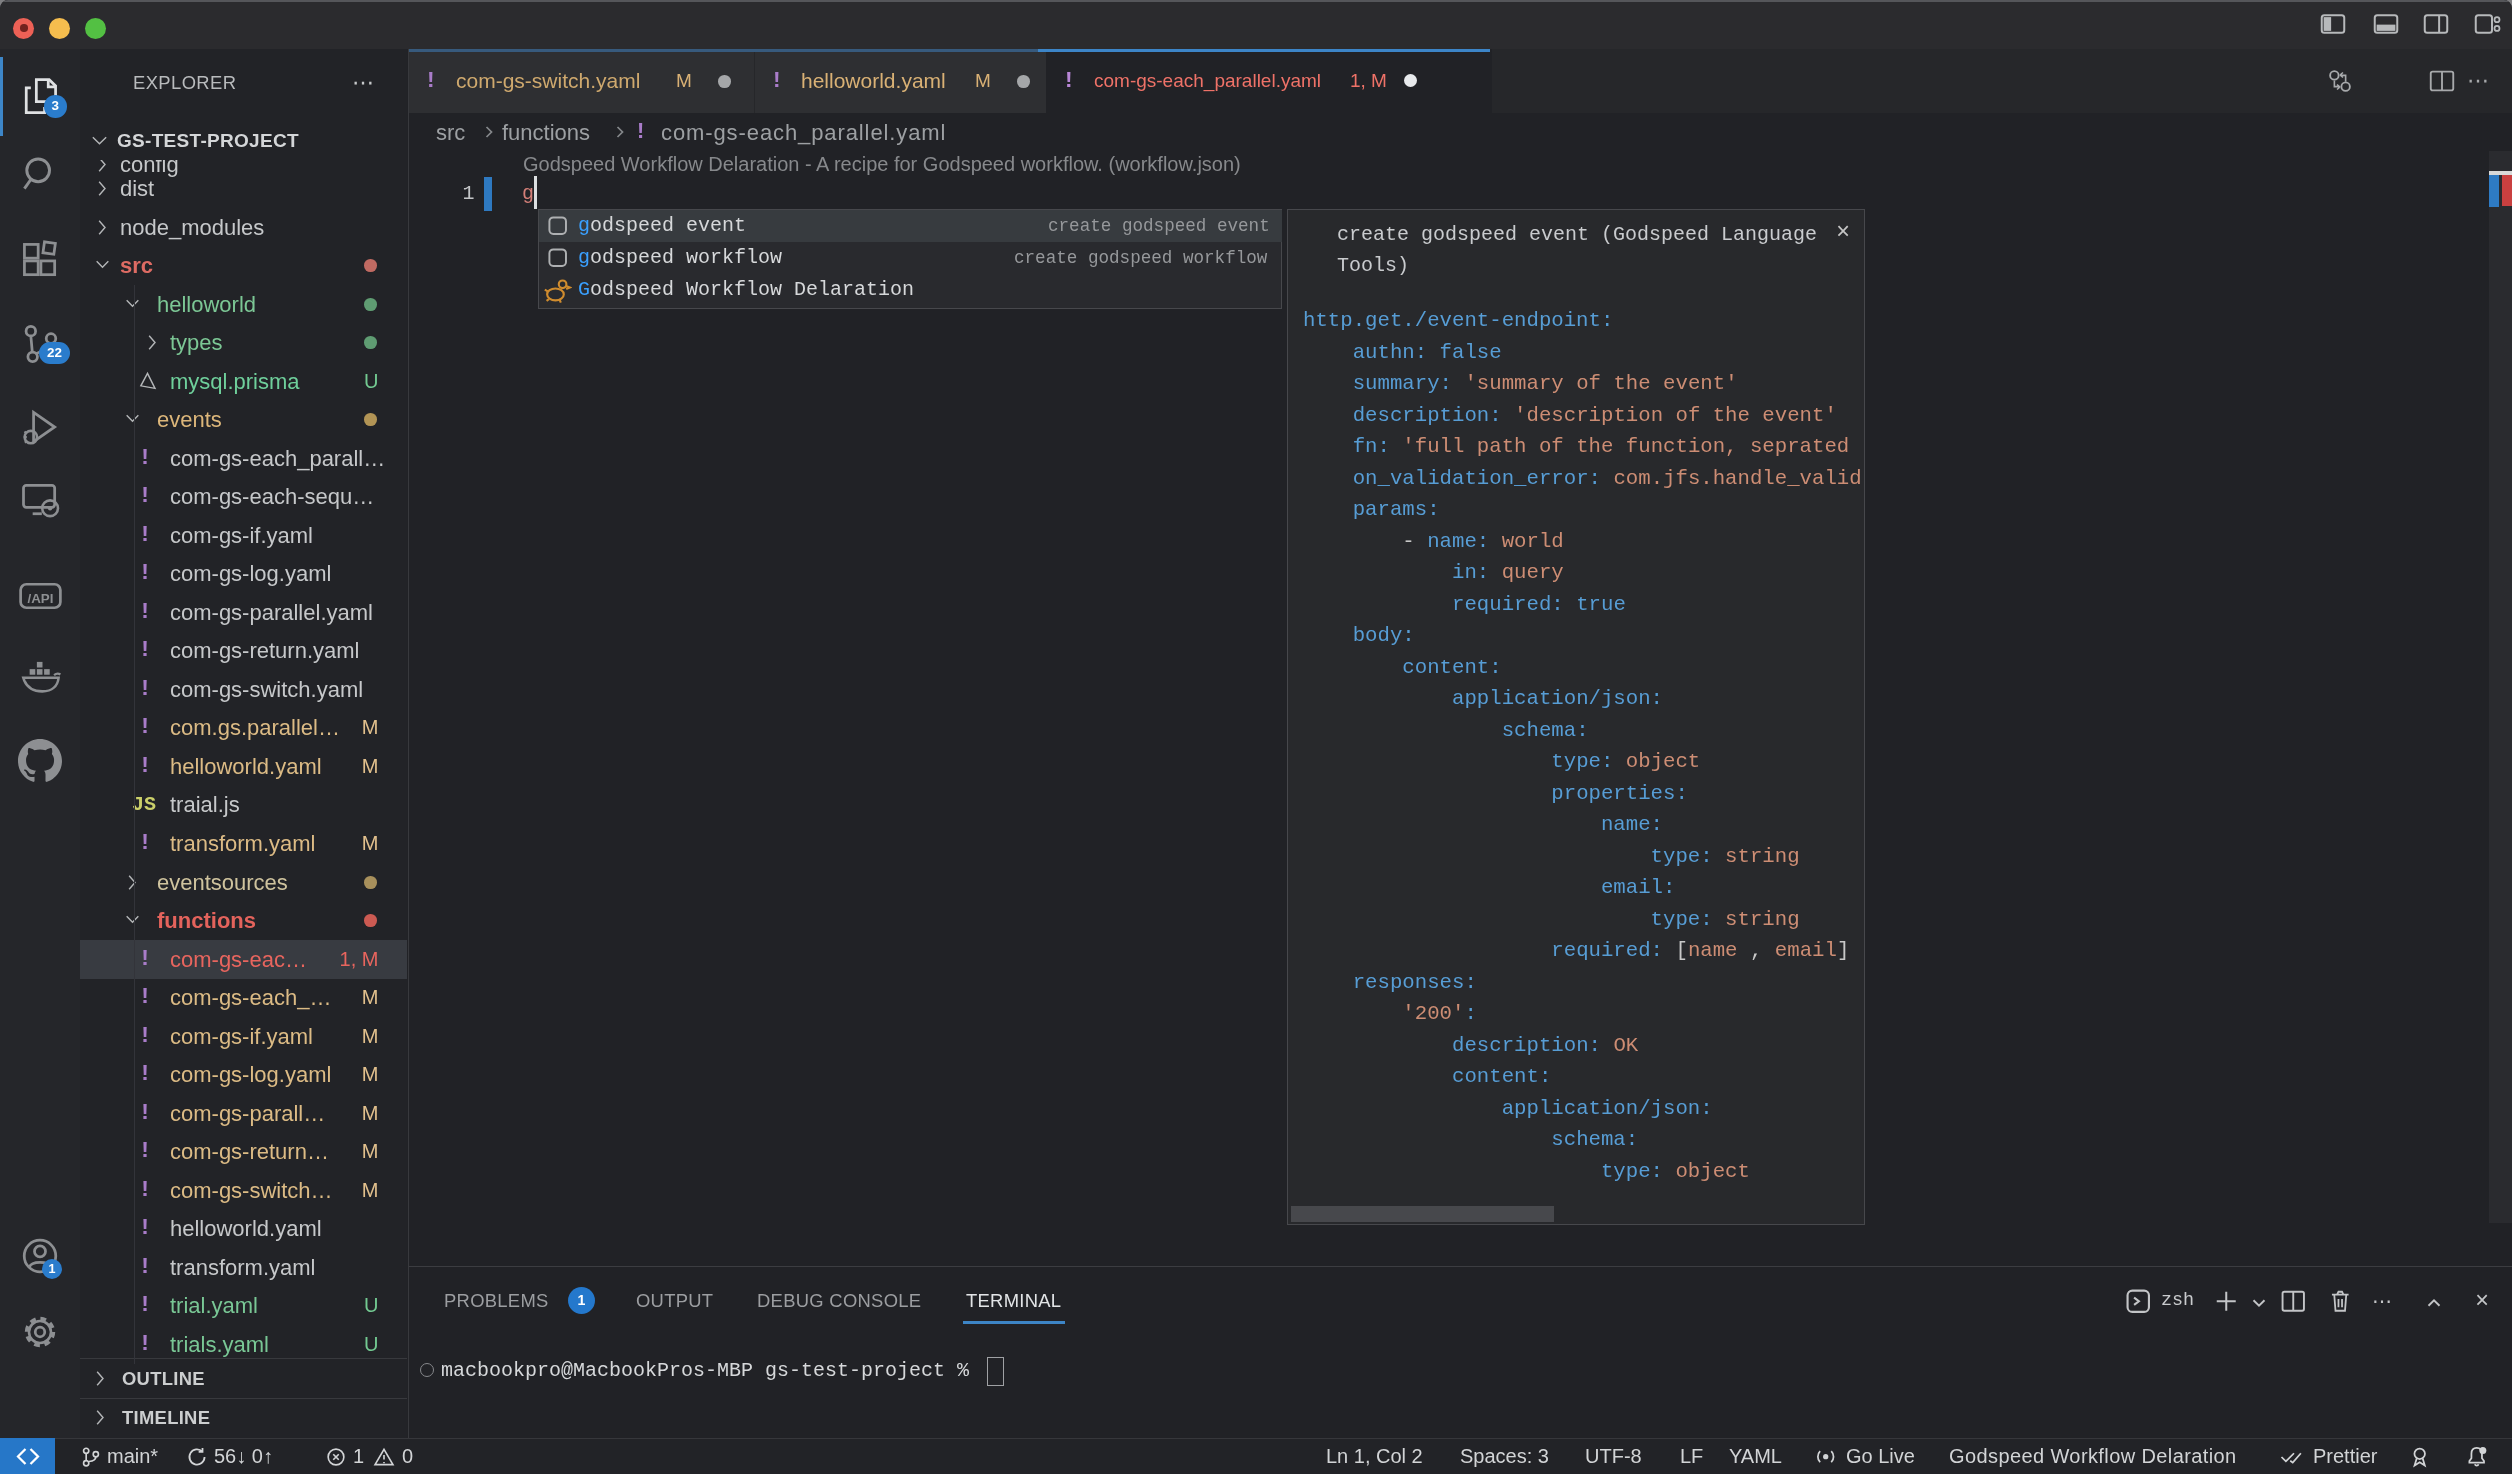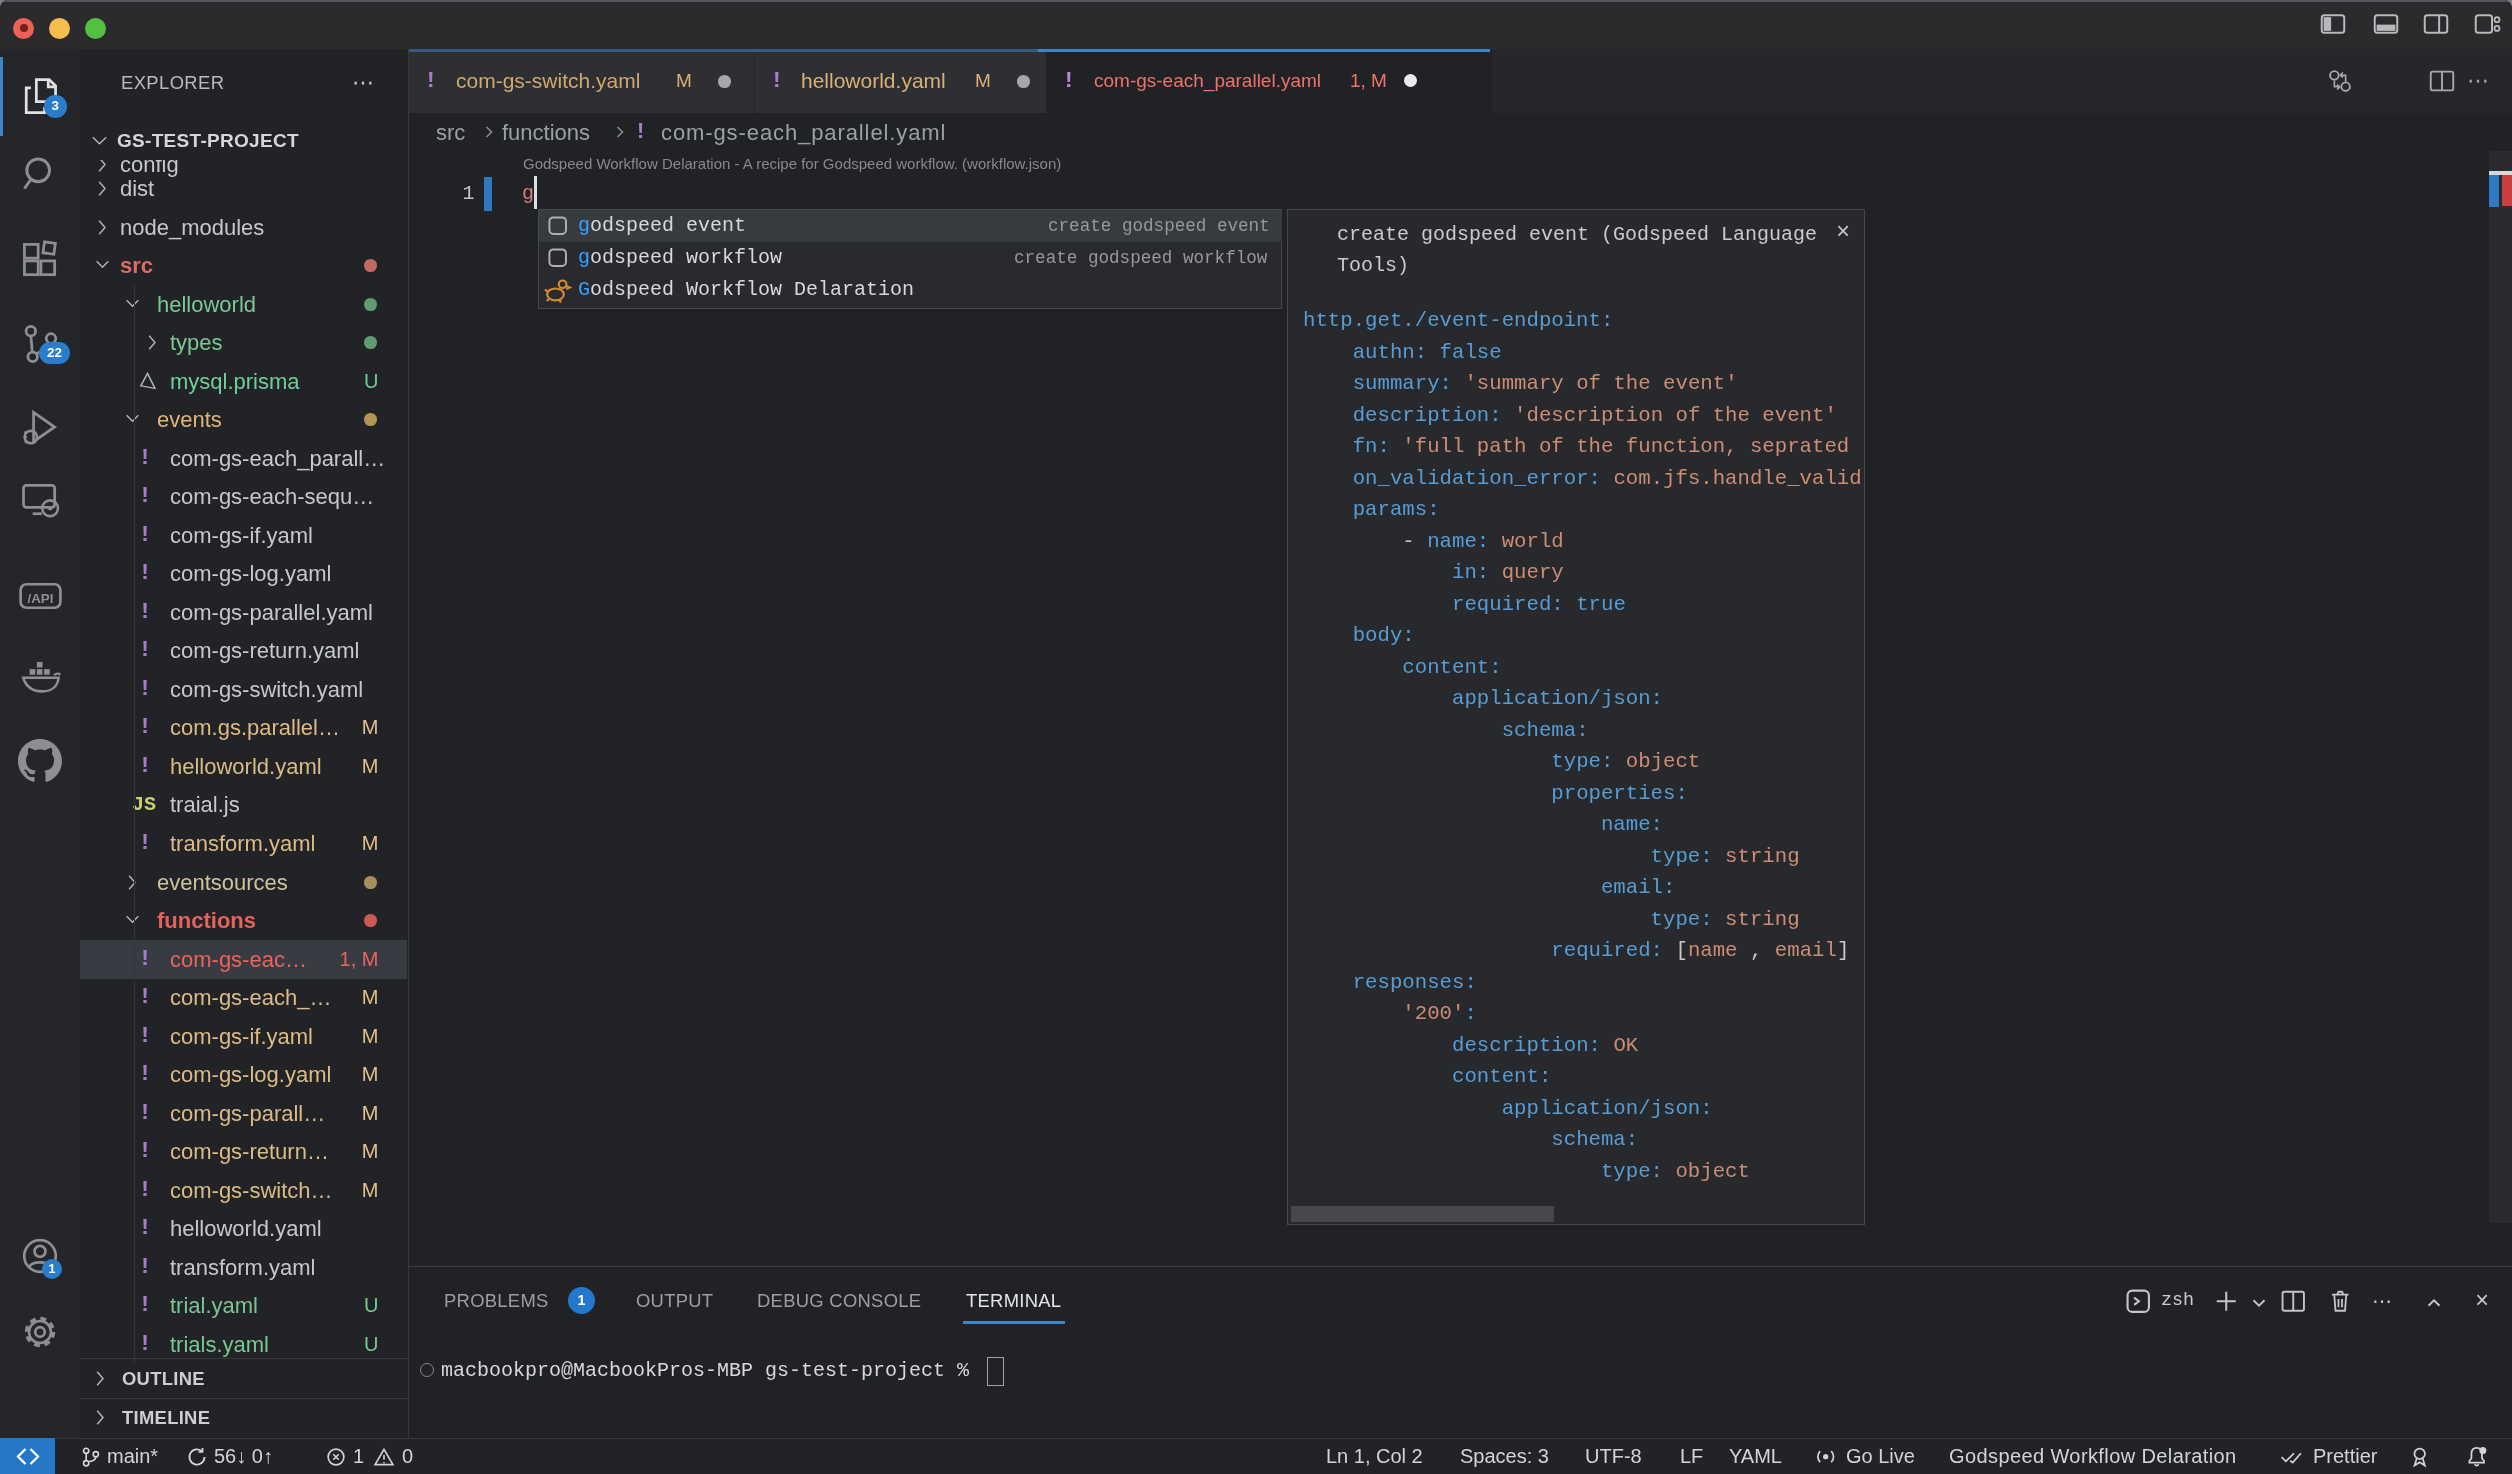--- a/index.html
+++ b/index.html
@@ -116,21 +116,21 @@
   <div class="a" style="left:42px;top:1259px;width:20px;height:20px;border-radius:50%;background:#2a7ccc;color:#fff;font-size:12.6px;font-weight:700;text-align:center;line-height:20px;">1</div>
 
   <svg class="a" style="left:18.4px;top:1310px" width="44" height="44" viewBox="0 0 24 24">
       <circle cx="12" cy="12" r="7" fill="none" stroke="#8d8f92" stroke-width="2.6" stroke-dasharray="3 2.5"></circle>
       <circle cx="12" cy="12" r="6" fill="none" stroke="#8d8f92" stroke-width="1.4"></circle>
       <circle cx="12" cy="12" r="2.6" fill="none" stroke="#8d8f92" stroke-width="1.5"></circle>
     </svg>
 
   <div class="a" style="left:80px;top:49px;width:327px;height:1389px;background:#222327;"></div>
   <div class="a" style="left:408px;top:49px;width:0.8px;height:1389px;background:#38393d;"></div>
-  <div class="a" style="left:121px;top:64px;height:37px;line-height:37px;font-size:18.4px;color:#b9bbbd;letter-spacing:0.4px;">EXPLORER</div>
+  <div class="a" style="left:133px;top:64px;height:37px;line-height:37px;font-size:18.4px;color:#b9bbbd;letter-spacing:0.4px;">EXPLORER</div>
   <div class="a" style="left:352px;top:64px;height:37px;line-height:37px;font-size:22px;color:#c7c9cb;letter-spacing:1.7px;">⋯</div>
 
   <div class="tr" style="top:145px;z-index:1;">
     <svg class="chv" style="left:10px" viewBox="0 0 30 30" width="25" height="25">
         <path d="M11 7 L18 15 L11 23" fill="none" stroke="#b4b6b8" stroke-width="1.7"></path>
       </svg>
     <span class="nm" style="left:40px;color:#c6c8ca;">config</span>
   </div>
 
   <div class="a" style="left:80px;top:108px;width:327px;height:52px;background:#222327;z-index:2;">
@@ -358,21 +358,21 @@
   <svg class="a" style="left:479px;top:122px" width="20" height="20" viewBox="0 0 16 16">
       <path d="M6 4 L10 8 L6 12" fill="none" stroke="#85888b" stroke-width="1.4"></path>
     </svg>
   <span class="a" style="left:502px;top:116px;line-height:33px;font-size:22px;color:#9da0a3;">functions</span>
   <svg class="a" style="left:610px;top:122px" width="20" height="20" viewBox="0 0 16 16">
       <path d="M6 4 L10 8 L6 12" fill="none" stroke="#85888b" stroke-width="1.4"></path>
     </svg>
   <span class="a mono" style="left:634px;top:116px;line-height:33px;font-size:22px;font-weight:700;color:#a97cc9;">!</span>
   <span class="a" style="left:661px;top:116px;line-height:33px;font-size:22px;color:#9da0a3;letter-spacing:0.9px;">com-gs-each_parallel.yaml</span>
 
-  <span class="a" style="left:523px;top:150px;line-height:28.5px;font-size:15px;color:#87898c;">Godspeed Workflow Delaration - A recipe for Godspeed workflow. (workflow.json)</span>
+  <span class="a" style="left:523px;top:150px;line-height:28.5px;font-size:20px;color:#87898c;">Godspeed Workflow Delaration - A recipe for Godspeed workflow. (workflow.json)</span>
 
   <span class="a mono" style="left:451px;top:177px;width:23.4px;text-align:right;line-height:33px;font-size:20px;color:#c4c6c8;">1</span>
   <div class="a" style="left:484px;top:177px;width:7.5px;height:34px;background:#2e79c0;"></div>
   <span class="a mono" style="left:522px;top:177px;line-height:33px;font-size:20px;color:#d47f78;">g</span>
   <div class="a" style="left:534px;top:176px;width:2.5px;height:33px;background:#dcdfe1;"></div>
 
   <div class="a" style="left:538px;top:209px;width:744px;height:100px;background:#292a2e;border:0.8px solid #47484c;box-sizing:border-box;"></div>
   <div class="a" style="left:539px;top:210px;width:743px;height:32px;background:#373b3f;"></div>
   <svg class="a" style="left:546px;top:214px" width="23.4" height="23.4" viewBox="0 0 24 24">
       <rect x="3.5" y="3.5" width="17" height="17" rx="4" fill="none" stroke="#aeb0b2" stroke-width="2"></rect>

